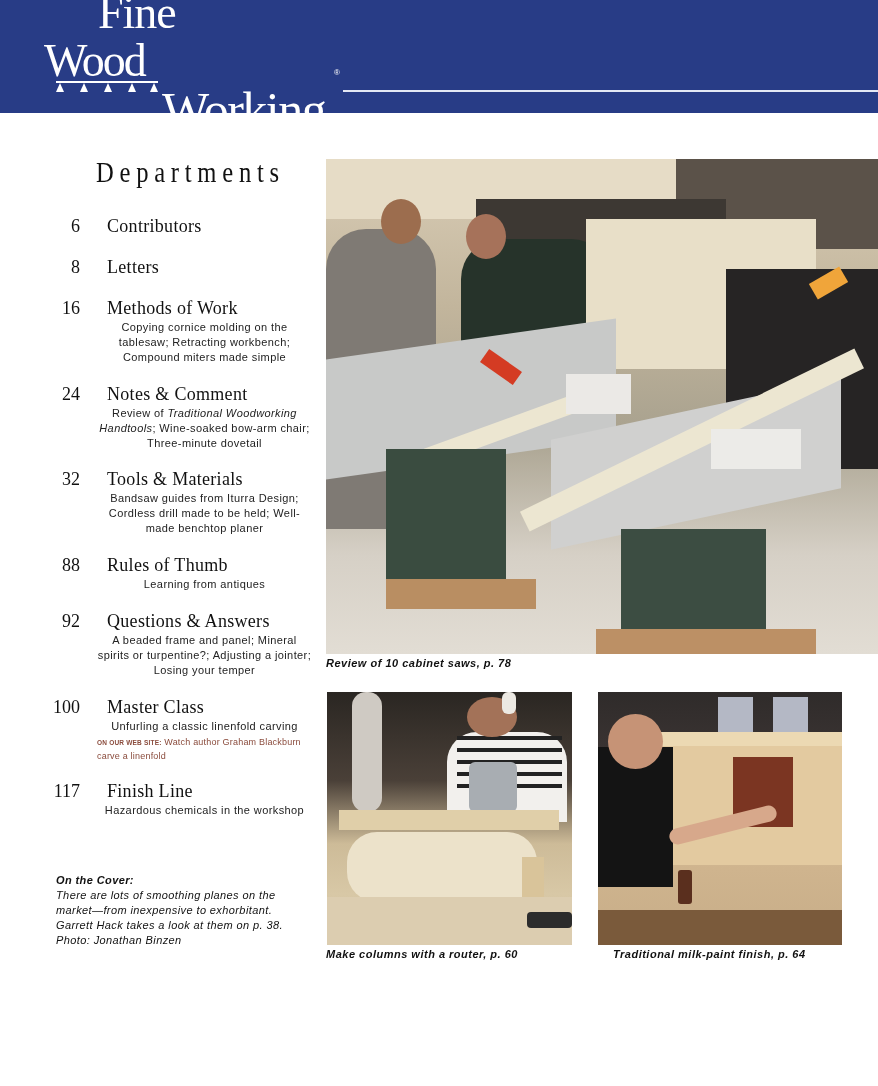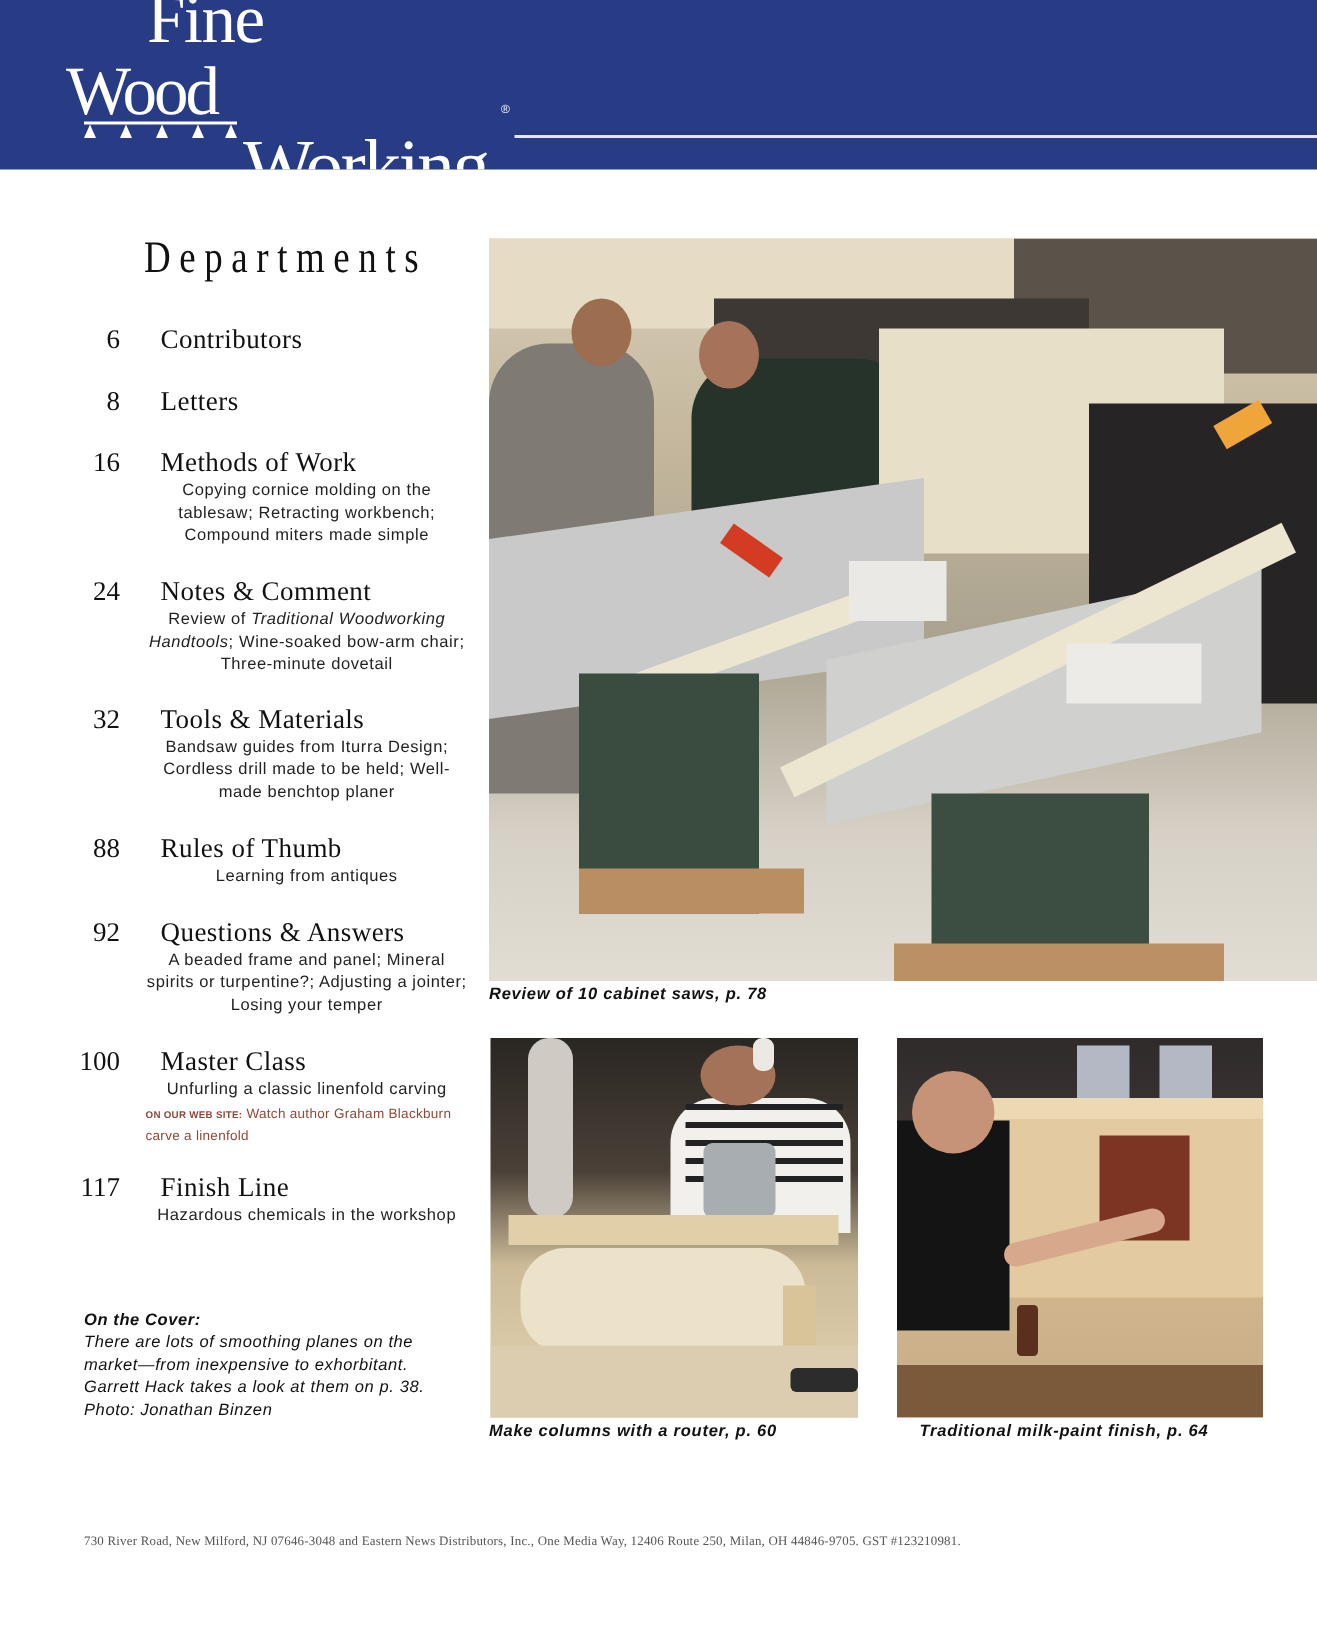--- a/index.html
+++ b/index.html
@@ -171,14 +171,13 @@
   <div class="shape" style="left:60px;top:40px;width:184px;height:14px;background:#ecd9b3;"></div>
   <div class="shape" style="left:0;top:55px;width:75px;height:140px;background:#141414;"></div>
   <div class="shape" style="left:10px;top:22px;width:55px;height:55px;background:#c69376;border-radius:50%;"></div>
   <div class="shape" style="left:70px;top:125px;width:110px;height:16px;background:#d7a88b;transform:rotate(-14deg);border-radius:8px;"></div>
   <div class="shape" style="left:80px;top:178px;width:14px;height:34px;background:#5a2f1e;border-radius:3px;"></div>
   <div class="shape" style="left:0;top:218px;width:244px;height:35px;background:#7a5a3b;"></div>
 </div>
 <div class="caption" style="left:589px;top:948px;margin-left:24px;">Traditional milk-paint finish, p. 64</div>
 
 <div class="imprint">
-  <div>730 River Road, New Milford, NJ 07646-3048 and Eastern News Distributors, Inc., One Media Way, 12406 Route 250, Milan, OH 44846-9705. GST #123210981.</div>
 </div>
 
 </body></html>

